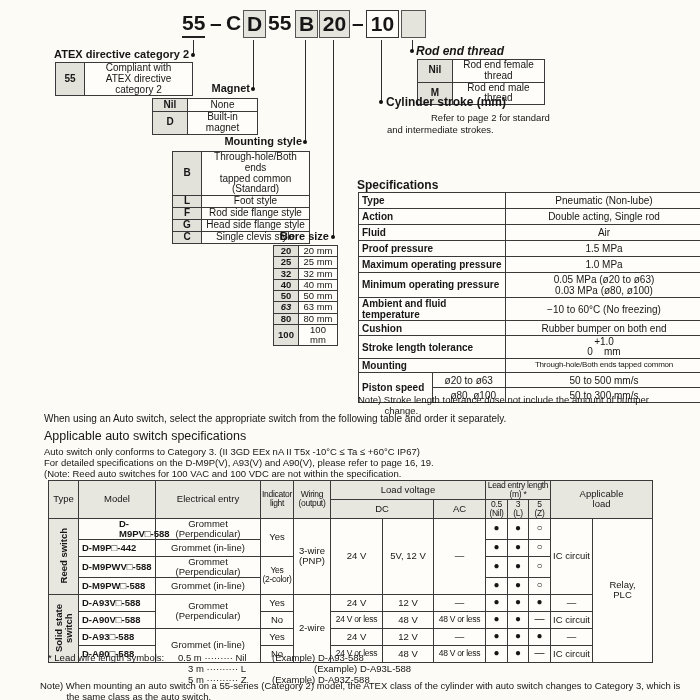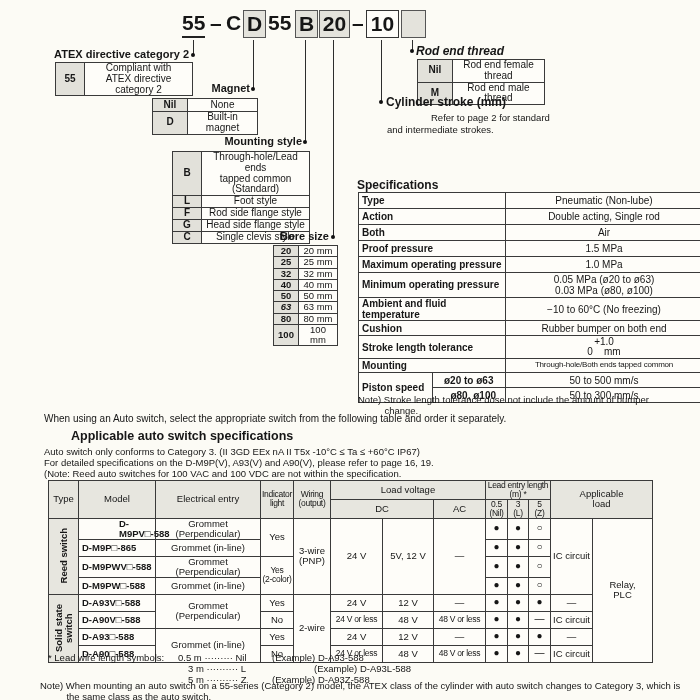--- a/index.html
+++ b/index.html
@@ -1,19 +1,19 @@
 <!DOCTYPE html>
 <html><head>
 <meta charset="utf-8">
 <style>
   html,body{margin:0;padding:0;}
   .page{position:relative;width:700px;height:700px;background:#fcfbf5;
         font-family:"Liberation Sans","DejaVu Sans",sans-serif;color:#161616;overflow:hidden;}
   .abs{position:absolute;}
-  .b{font-weight:bold;margin-left:27px;}
+  .b{font-weight:normal;}
   .ml{white-space:pre-line;}
   .prew{white-space:pre-wrap;}
   .hdg{font-weight:bold;font-size:11px;}
   .hdg2{font-weight:bold;font-size:12px;}
   
   .lead{position:absolute;width:1px;background:#2d2d2d;}
   .dot{position:absolute;width:4px;height:4px;border-radius:50%;background:#111;}
   
   table{border-collapse:collapse;table-layout:fixed;}
   .ct{font-size:10px;line-height:1.08;background:#fefdf9;}
@@ -94,21 +94,21 @@
       <td class="val">Built-in magnet</td>
     </tr>
   </tbody>
     </table>
 
   <div class="abs hdg" style="right:398px;top:135px;white-space:nowrap;">Mounting style</div>
   <table class="ct abs" style="left:172px;top:151px;width:138px;">
     <tbody>
         <tr>
       <td class="key" style="width:24px;height:23px;">B</td>
-      <td class="val ml">Through-hole/Lead ends
+      <td class="val ml">Through-hole/Both ends
 tapped common (Standard)</td>
     </tr>
     <tr>
       <td class="key" style="height:11px;">L</td>
       <td class="val">Foot style</td>
     </tr>
     <tr>
       <td class="key" style="height:11px;">F</td>
       <td class="val">Rod side flange style</td>
     </tr>
@@ -184,21 +184,21 @@
     <tbody>
         <tr>
           <td class="lab" style="width:140px;height:15px;" colspan="2">Type</td>
           <td class="val" style="width:190px;">Pneumatic (Non-lube)</td>
         </tr>
     <tr>
           <td class="lab" colspan="2" style="height:15px;">Action</td>
           <td class="val">Double acting, Single rod</td>
         </tr>
     <tr>
-          <td class="lab" colspan="2" style="height:15px;">Both</td>
+          <td class="lab" colspan="2" style="height:15px;">Fluid</td>
           <td class="val">Air</td>
         </tr>
     <tr>
           <td class="lab" colspan="2" style="height:15px;">Proof pressure</td>
           <td class="val">1.5 MPa</td>
         </tr>
     <tr>
           <td class="lab" colspan="2" style="height:15px;">Maximum operating pressure</td>
           <td class="val">1.0 MPa</td>
         </tr>
@@ -298,21 +298,21 @@
       <td rowspan="4">5V, 12 V</td>
       <td rowspan="4">—</td>
       <td class="dotcell">●</td>
       <td class="dotcell">●</td>
       <td class="dotcell">○</td>
       <td rowspan="4">IC circuit</td>
       <td rowspan="8" class="ml">Relay,
 PLC</td>
     </tr>
     <tr>
-      <td class="model" style="height:16px;">D-M9P□-865</td>
+      <td class="model" style="height:16px;">D-M9P□-442</td>
       <td>Grommet (in-line)</td>
       <td class="dotcell">●</td>
       <td class="dotcell">●</td>
       <td class="dotcell">○</td>
     </tr>
     <tr>
       <td class="model" style="height:16px;">D-M9PWV□-588</td>
       <td>Grommet (Perpendicular)</td>
       <td rowspan="2" class="ml fs8">Yes
 (2-color)</td>

